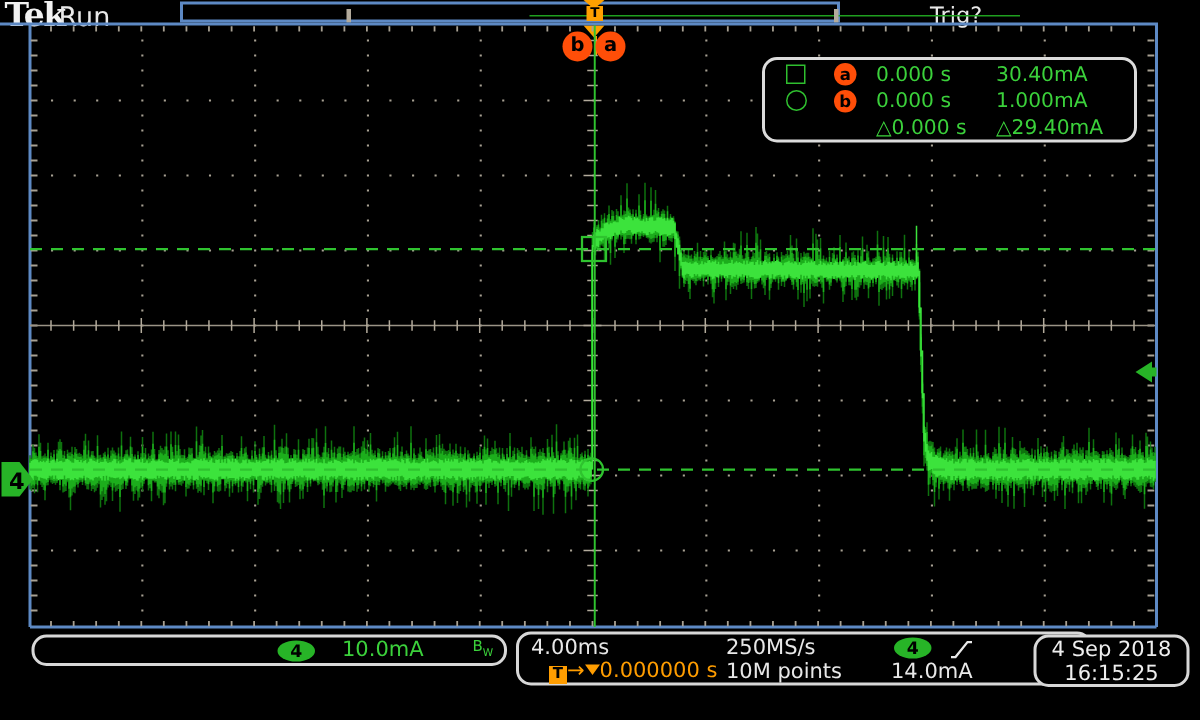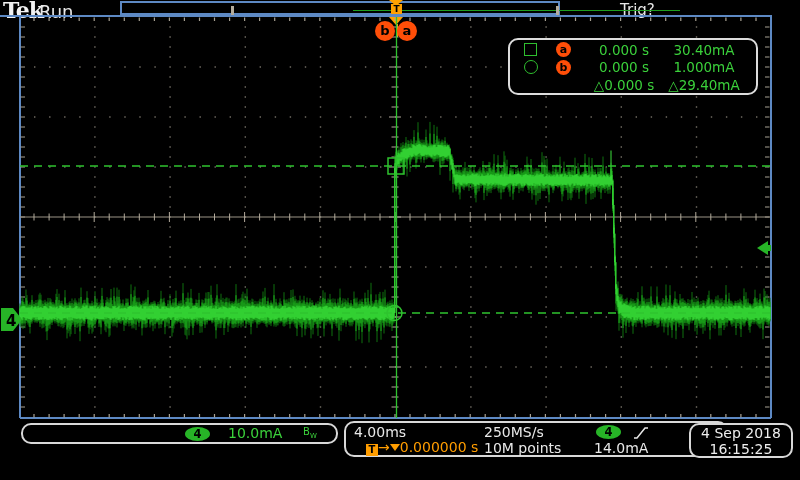--- a/index.html
+++ b/index.html
@@ -26,21 +26,21 @@
     color:#000;font-size:13px;font-weight:bold;text-align:center;line-height:20px;z-index:5;}
   
   .readout{left:508px;top:38px;width:250px;height:57px;border:2px solid #dcdcdc;
     border-radius:10px;background:#000;box-sizing:border-box;display:grid;
     grid-template-columns:32px 28px 1fr 1fr;grid-auto-rows:17.6px;align-items:center;
     padding:1px 12px 1px 14px;color:#3bd13b;font-size:13.5px;z-index:6;}
   .ro-sq{width:11px;height:11px;border:1.5px solid #2fbf2f;}
   .ro-ci{width:12px;height:12px;border:1.5px solid #2fbf2f;border-radius:50%;}
   .ro-badge{width:15px;height:15px;border-radius:50%;background:#ff4e08;color:#000;
     font-size:11px;font-weight:bold;text-align:center;line-height:15px;}
-  .ro-val{text-align:center;}
+  .ro-val{text-align:left;}
   
   .bbox{border:2px solid #d8d8d8;border-radius:10px;background:#000;box-sizing:border-box;}
   .box1{left:21px;top:423px;width:317px;height:21px;}
   .box2{left:344px;top:421px;width:384px;height:36px;}
   .box3{left:689px;top:423px;width:104px;height:35px;color:#eee;font-size:14px;text-align:center;}
   .ch-ell{width:25px;height:14px;border-radius:50%;background:#27b427;color:#000;
     font-size:11.5px;font-weight:bold;text-align:center;line-height:14px;}
   .green-txt{color:#3bd13b;font-size:14px;}
   .white-txt{color:#e8e8e8;font-size:14px;}
   .orange-txt{color:#ff9d00;font-size:14px;}
@@ -105,21 +105,21 @@
 
     <span></span>
       <span></span>
     <span class="ro-val">△0.000 s</span>
     <span class="ro-val">△29.40mA</span>
   </div>
 
   <div class="abs bbox box1">
     <div class="abs ch-ell" style="left:162px;top:1.5px;">4</div>
     <div class="abs green-txt" style="left:205px;top:0;">10.0mA</div>
-    <div class="abs green-txt bw" style="left:280px;top:1px;"><span>B</span><sub>W</sub></div>
+    <div class="abs green-txt bw" style="left:292px;top:1px;"><span>B</span><sub>W</sub></div>
   </div>
 
   <div class="abs bbox box2">
     <div class="abs white-txt" style="left:8px;top:1px;">4.00ms</div>
     <div class="abs white-txt" style="left:138px;top:1px;">250MS/s</div>
     <div class="abs ch-ell" style="left:250px;top:2px;">4</div>
     <svg class="abs" style="left:287px;top:2px;" width="16" height="15">
       <polyline points="1,13 4,13 12,3 15,3" stroke="#e8e8e8" stroke-width="1.5" fill="none"></polyline>
     </svg>
     <div class="abs orange-txt" style="left:20px;top:16px;">

